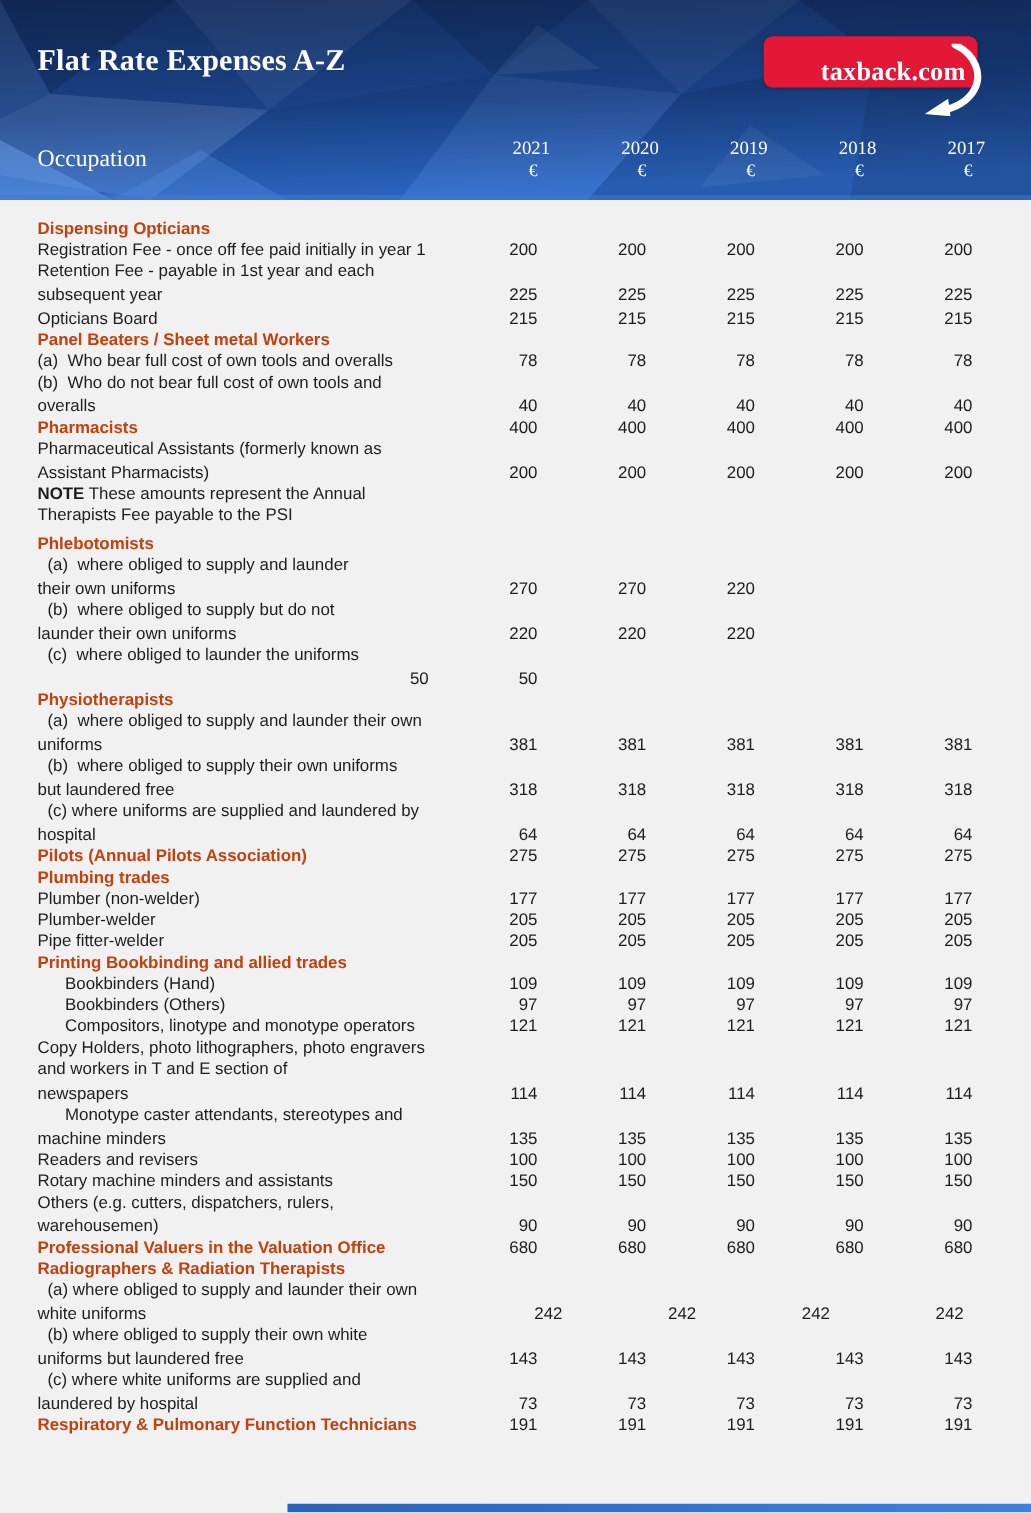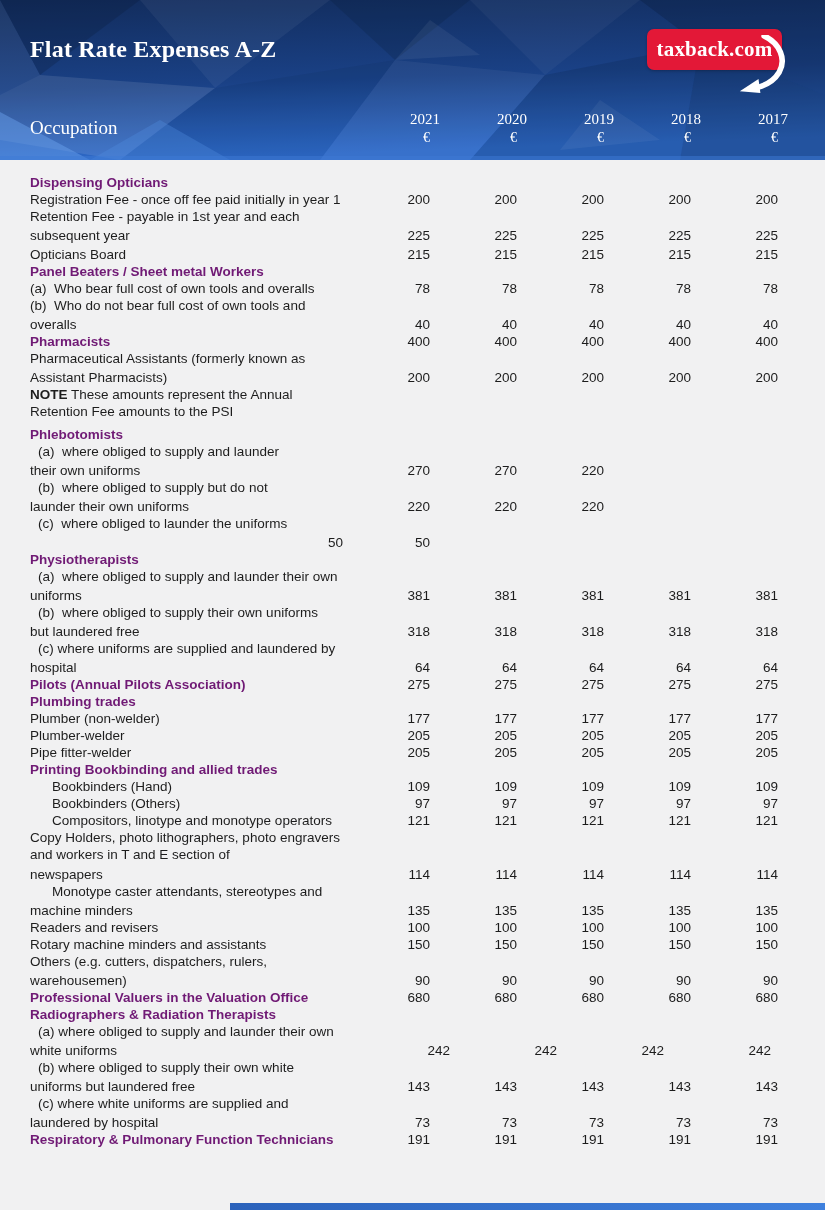--- a/index.html
+++ b/index.html
@@ -15,22 +15,23 @@
   
   .hdr{position:relative;width:825px;height:160px;overflow:hidden;font-family:Liberation Serif, serif;}
   .hdr svg.bg{position:absolute;inset:0;display:block;}
   .title{
     position:absolute;left:30px;top:36px;margin:0;
     color:#ffffff;font-size:24px;font-weight:700;letter-spacing:.2px;
   }
   .logo{
     position:absolute;top:29px;right:43px;width:135px;height:41px;
     background:#e31837;border-radius:7px;
-    display:flex;align-items:center;justify-content:center;
+    display:flex;align-items:flex-end;justify-content:center;
     box-shadow:0 1px 3px rgba(0,0,0,.25);
+    padding-left:36px;
   }
   .logo .logo-text{color:#fff;font-size:21px;font-weight:700;letter-spacing:.2px;}
   .logo .arrow{position:absolute;right:-14px;top:6px;width:60px;height:58px;}
   .hdr-cols{
     position:absolute;left:0;right:0;bottom:0;height:64px;
     display:grid;grid-template-columns:325px repeat(5,87px);
     padding:0 5px 0 30px;align-items:center;color:#fff;
   }
   .occ{font-size:19px;font-weight:400;}
   .yearcol{display:flex;flex-direction:column;justify-content:center;line-height:1.25;}
@@ -40,21 +41,21 @@
   .tbl{
     padding:14px 5px 0 30px;color:#1d1d1d;
   }
   .row{
     display:grid;grid-template-columns:325px repeat(5,87px);
     height:17px;align-items:center;
   }
   .row .lab{
     font-size:13.5px;white-space:pre;overflow:visible;
   }
-  .row.bold .lab{font-weight:700;color:#701a75;}
+  .row.bold .lab{font-weight:700;color:#c2410c;}
   .row.ind1 .lab{padding-left:8px;}
   .row.ind2 .lab{padding-left:22px;}
   .row .num{
     font-size:13.5px;text-align:right;padding-right:12px;color:#1c1c1c;
   }
   .row .lab b{font-weight:700;}
   
   .bottom-strip{
     position:absolute;left:230px;right:0;bottom:0;height:7px;
     background:linear-gradient(90deg,#2b62bb,#3f80dd);
@@ -227,21 +228,21 @@
       </div>
       <div class="row">
         <div class="lab"><b>NOTE</b> These amounts represent the Annual</div>
         <div class="num"></div>
         <div class="num"></div>
         <div class="num"></div>
         <div class="num"></div>
         <div class="num"></div>
       </div>
       <div class="row">
-        <div class="lab">Retention Fee amounts to the PSI</div>
+        <div class="lab">Therapists Fee payable to the PSI</div>
         <div class="num"></div>
         <div class="num"></div>
         <div class="num"></div>
         <div class="num"></div>
         <div class="num"></div>
       </div>
       <div class="row bold" style="margin-top: 6px;">
         <div class="lab">Phlebotomists</div>
         <div class="num"></div>
         <div class="num"></div>

